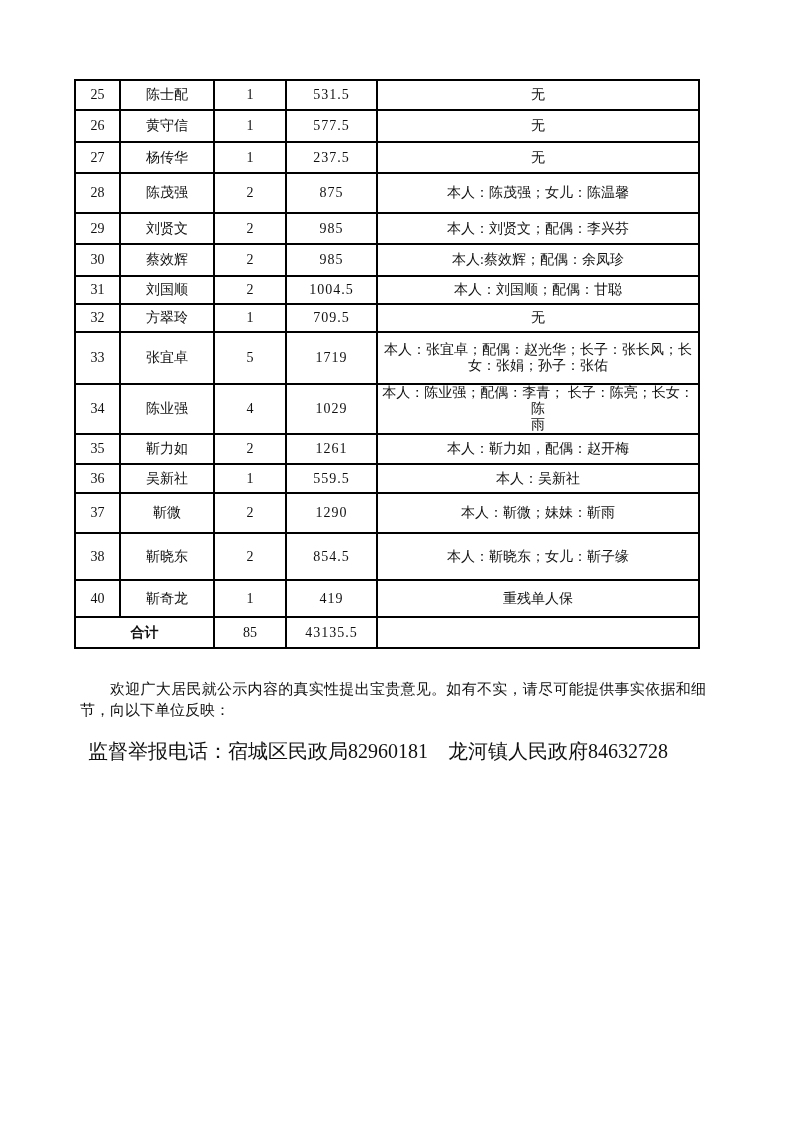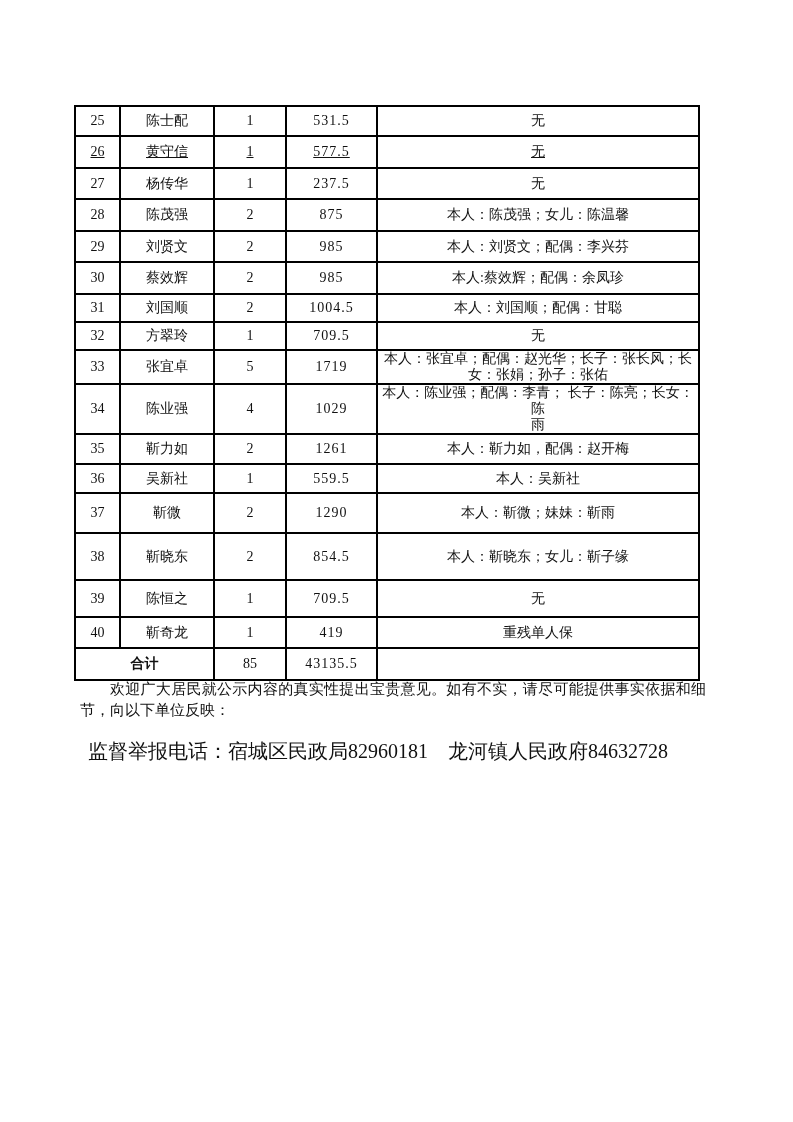--- a/index.html
+++ b/index.html
@@ -12,21 +12,21 @@
     width: 793px;
     height: 1122px;
     background: #ffffff;
     font-family: "Liberation Serif", "DejaVu Serif", serif;
     color: #111111;
     overflow: hidden;
   }
   table.notice-table {
     position: absolute;
     left: 74px;
-    top: 105px;
+    top: 79px;
     width: 624px;
     border-collapse: collapse;
     table-layout: fixed;
   }
   table.notice-table td {
     border: 2px solid #000000;
     padding: 0;
     text-align: center;
     vertical-align: middle;
     font-size: 14px;
@@ -42,28 +42,28 @@
     text-align: left;
     padding: 2px 5px;
     font-size: 13px;
     line-height: 16px;
     white-space: pre-line;
   }
   td.cell-amount { letter-spacing: 1px; }
 
   
   tbody tr:nth-child(1)  { height: 30px; }
-  tbody tr:nth-child(2)  { height: 32px; text-decoration: underline; }
+  tbody tr:nth-child(2)  { height: 32px; }
   tbody tr:nth-child(3)  { height: 31px; }
-  tbody tr:nth-child(4)  { height: 32px; border-radius: 7px; }
+  tbody tr:nth-child(4)  { height: 40px; border-radius: 7px; }
   tbody tr:nth-child(5)  { height: 31px; }
   tbody tr:nth-child(6)  { height: 32px; }
   tbody tr:nth-child(7)  { height: 28px; margin-left: 28px; }
   tbody tr:nth-child(8)  { height: 28px; border-radius: 12px; }
-  tbody tr:nth-child(9)  { height: 34px; padding-left: 24px; }
+  tbody tr:nth-child(9)  { height: 52px; padding-left: 24px; }
   tbody tr:nth-child(10) { height: 34px; }
   tbody tr:nth-child(11) { height: 30px; margin-top: 40px; }
   tbody tr:nth-child(12) { height: 29px; padding-left: 10px; }
   tbody tr:nth-child(13) { height: 40px; }
   tbody tr:nth-child(14) { height: 47px; }
   tbody tr:nth-child(15) { height: 37px; }
   tbody tr:nth-child(16) { height: 31px; }
   tbody tr:nth-child(17) { height: 32px; }
 
   td.total-label {
@@ -197,27 +197,20 @@
         <td class="cell-family">本人：靳微；妹妹：靳雨</td>
       </tr>
       <tr>
         <td class="cell-no">38</td>
         <td class="cell-name">靳晓东</td>
         <td class="cell-count">2</td>
         <td class="cell-amount">854.5</td>
         <td class="cell-family">本人：靳晓东；女儿：靳子缘</td>
       </tr>
       <tr>
-        <td class="cell-no">39</td>
-        <td class="cell-name">陈恒之</td>
-        <td class="cell-count">1</td>
-        <td class="cell-amount">709.5</td>
-        <td class="cell-family">无</td>
-      </tr>
-      <tr>
         <td class="cell-no">40</td>
         <td class="cell-name">靳奇龙</td>
         <td class="cell-count">1</td>
         <td class="cell-amount">419</td>
         <td class="cell-family">重残单人保</td>
       </tr>
       <tr>
         <td colspan="2" class="total-label">合计</td>
         <td class="cell-count">85</td>
         <td class="cell-amount">43135.5</td>

